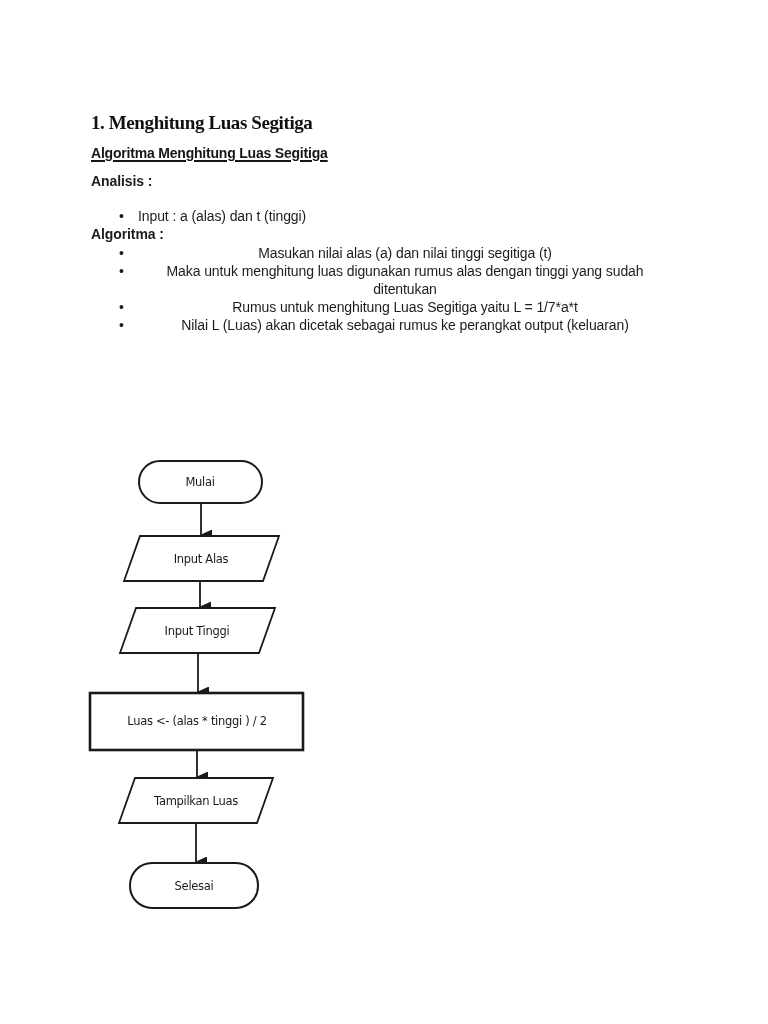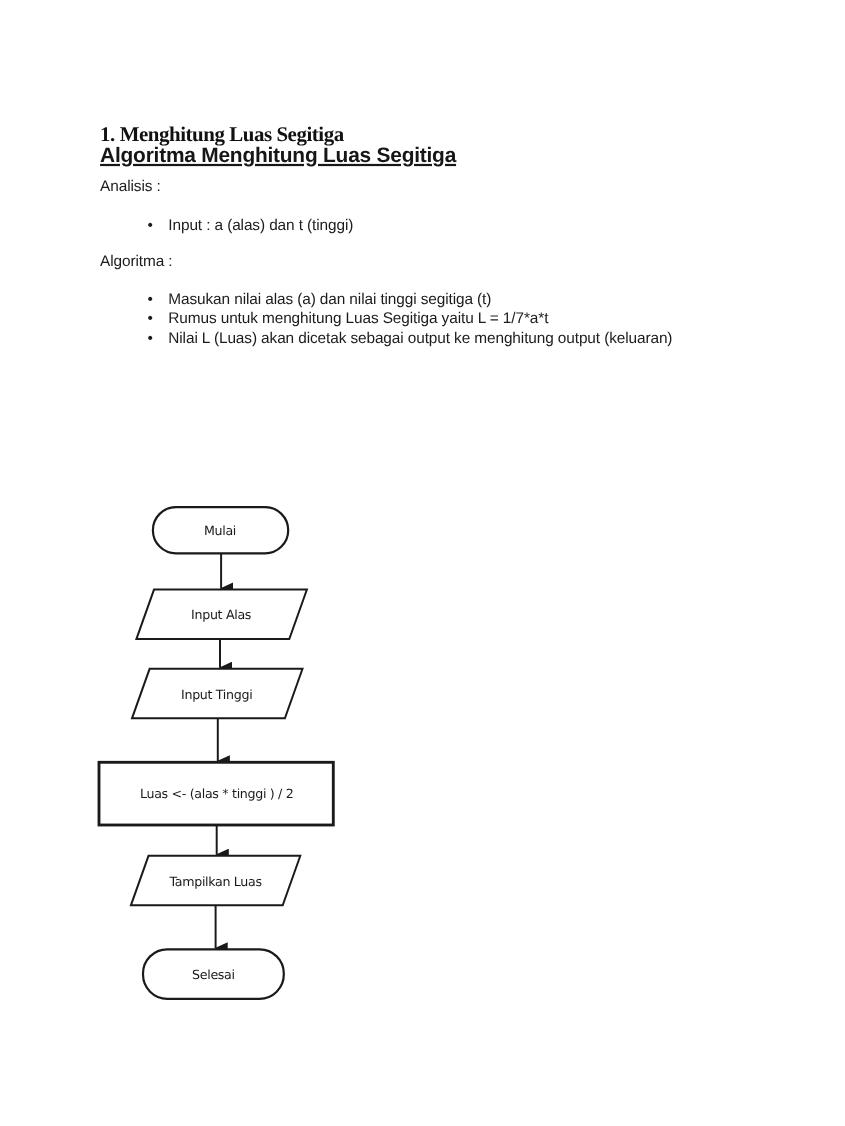--- a/index.html
+++ b/index.html
@@ -23,62 +23,63 @@
     left: 91px;
     top: 112px;
     width: 582px;
   }
   .doc-title {
     font-family: "Liberation Serif", serif;
     font-weight: bold;
     font-size: 19px;
     letter-spacing: -0.4px;
     color: #111111;
-    margin: 0 0 0 0;
+    margin: 0 0 12px 0;
     line-height: 21px;
   }
   .section-heading {
-    font-size: 19px;
+    font-size: 14px;
     font-weight: bold;
     letter-spacing: -0.2px;
     text-decoration: underline;
     text-underline-offset: 2px;
     text-decoration-thickness: 1.5px;
     margin: 0 0 11px 0;
     line-height: 17px;
     color: #161616;
   }
   .plain-label {
     font-size: 14px;
     letter-spacing: -0.1px;
     margin: 0 0 17px 0;
     line-height: 17px;
+    font-weight: bold;
   }
   ul.doc-list {
     list-style: none;
-    margin: 16px;
+    margin: 1px;
     padding: 0;
     font-size: 14px;
     letter-spacing: -0.1px;
     line-height: 18px;
   }
   ul.doc-list li {
     position: relative;
     padding-left: 46px;
     max-width: 534px;
   }
   ul.doc-list li::before {
     content: "\2022";
     position: absolute;
     left: 27px;
     top: 0;
     font-size: 14px;
   }
   .list-analysis { margin-bottom: 18px; }
-  .list-algorithm { margin-bottom: 49px; }
+  .list-algorithm { margin-bottom: 49px; text-align: center; }
   .gap-after-analysis-label { margin-bottom: 17px; }
   .gap-after-algorithm-label { margin-bottom: 0; }
   .flowchart-heading { margin-bottom: 0; }
   .flowchart-svg {
     position: absolute;
     left: 80px;
     top: 455px;
     width: 240px;
     height: 465px;
   }
@@ -102,22 +103,23 @@
     <p class="plain-label gap-after-analysis-label">Analisis :</p>
 
     <ul class="doc-list list-analysis">
       <li>Input : a (alas) dan t (tinggi)</li>
     </ul>
 
     <p class="plain-label gap-after-algorithm-label">Algoritma :</p>
 
     <ul class="doc-list list-algorithm">
       <li>Masukan nilai alas (a) dan nilai tinggi segitiga (t)</li>
+      <li>Maka untuk menghitung luas digunakan rumus alas dengan tinggi yang sudah ditentukan</li>
       <li>Rumus untuk menghitung Luas Segitiga yaitu L = 1/7*a*t</li>
-      <li>Nilai L (Luas) akan dicetak sebagai output ke menghitung output (keluaran)</li>
+      <li>Nilai L (Luas) akan dicetak sebagai rumus ke perangkat output (keluaran)</li>
     </ul>
 
   </div>
 
   <svg class="flowchart-svg" viewBox="0 0 240 465" xmlns="http://www.w3.org/2000/svg">
     <defs>
       <marker id="arrowhead" markerUnits="userSpaceOnUse" markerWidth="11" markerHeight="12" viewBox="0 0 11 12" refX="5.5" refY="11" orient="auto">
         <path d="M0,0 L11,0 L5.5,12 Z" fill="#1a1a1a"></path>
       </marker>
     </defs>

